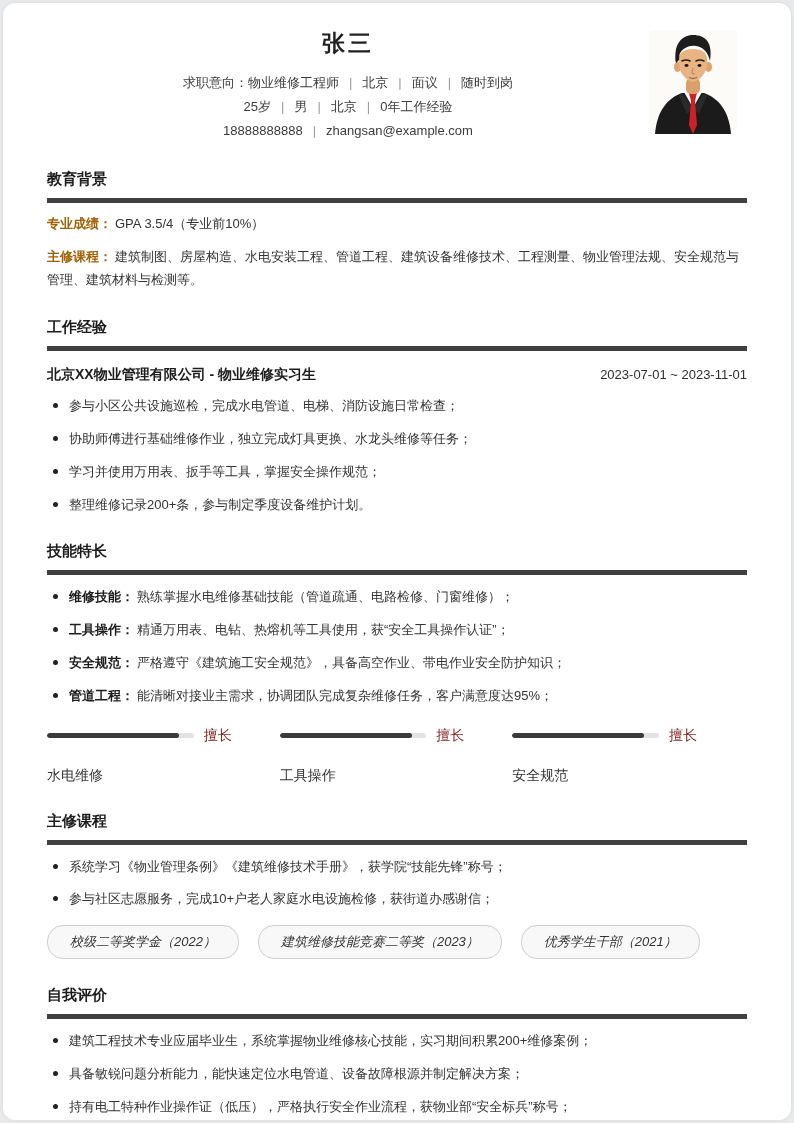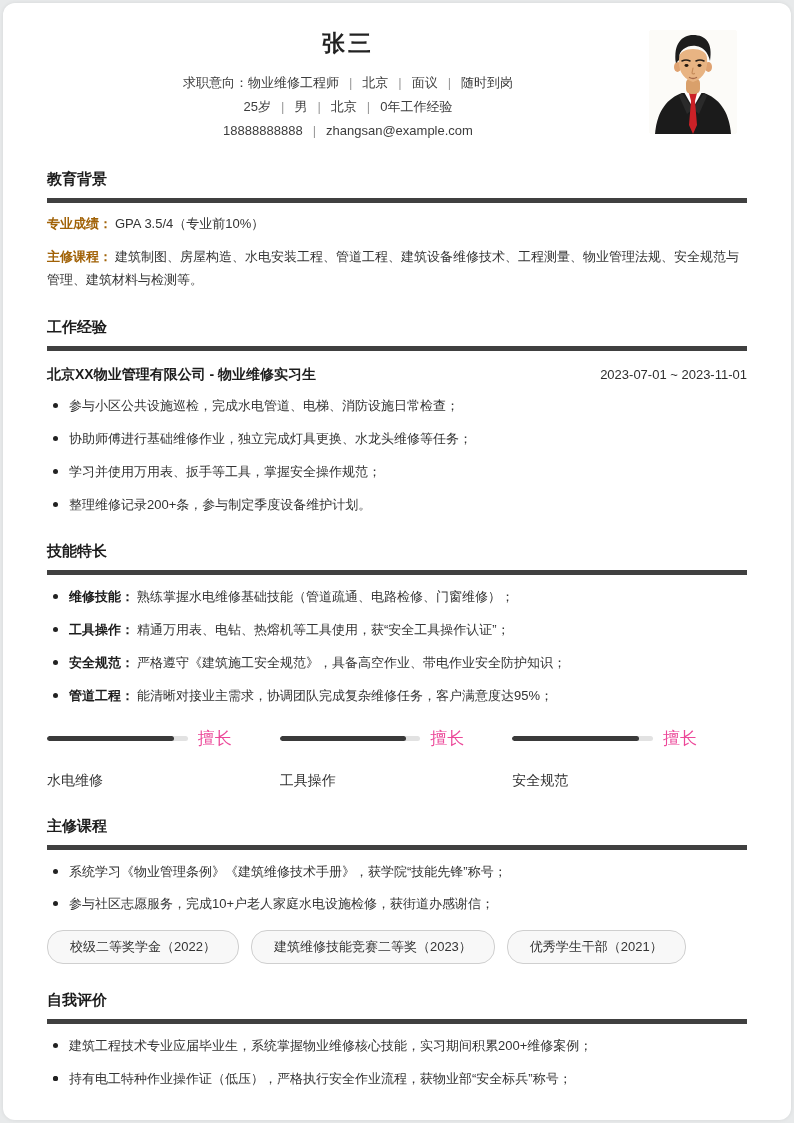--- a/index.html
+++ b/index.html
@@ -61,25 +61,25 @@
   .li .k { font-weight: 700; color: #1c1c1c; margin-right: 3px; }
 
   
   .bars {
     display: grid; grid-template-columns: repeat(3, 1fr);
     column-gap: 48px; margin-top: 20px; max-width: 650px;
   }
   .bar-row { display: flex; align-items: center; gap: 10px; }
   .track { flex: 1; height: 5px; background: #e2e2e2; border-radius: 3px; overflow: hidden; }
   .fill { height: 100%; background: #3a3a3a; border-radius: 3px; width: 0; }
-  .bar-label { font-size: 17px; color: #ec4899; flex: 0 0 auto; }
+  .bar-label { font-size: 14px; color: #7f1d1d; flex: 0 0 auto; }
   .bar-name { margin-top: 22px; font-size: 14px; color: #333; }
 
   
-  .tags { display: flex; gap: 12px; margin-top: 15px; }
+  .tags { display: flex; gap: 19px; margin-top: 15px; font-style: italic; }
   .tag {
     border: 1px solid #cfcfcf; background: #f8f8f8; border-radius: 16px;
     padding: 7px 22px; font-size: 13px; color: #333; white-space: nowrap;
   }
 </style>
 </head>
 <body>
 
 <div class="page">
 
@@ -199,18 +199,18 @@
     <div class="tags">
       <span class="tag">校级二等奖学金（2022）</span>
       <span class="tag">建筑维修技能竞赛二等奖（2023）</span>
       <span class="tag">优秀学生干部（2021）</span>
     </div>
   </section>
 
   <section class="section">
     <div class="section-title">自我评价</div>
     <div class="li"><span class="dot"></span><span>建筑工程技术专业应届毕业生，系统掌握物业维修核心技能，实习期间积累200+维修案例；</span></div>
-    <div class="li"><span class="dot"></span></div>
+    <div class="li"><span class="dot"></span><span>具备敏锐问题分析能力，能快速定位水电管道、设备故障根源并制定解决方案；</span></div>
     <div class="li"><span class="dot"></span><span>持有电工特种作业操作证（低压），严格执行安全作业流程，获物业部“安全标兵”称号；</span></div>
 
   </section>
 
 </div>
 
 </body></html>

